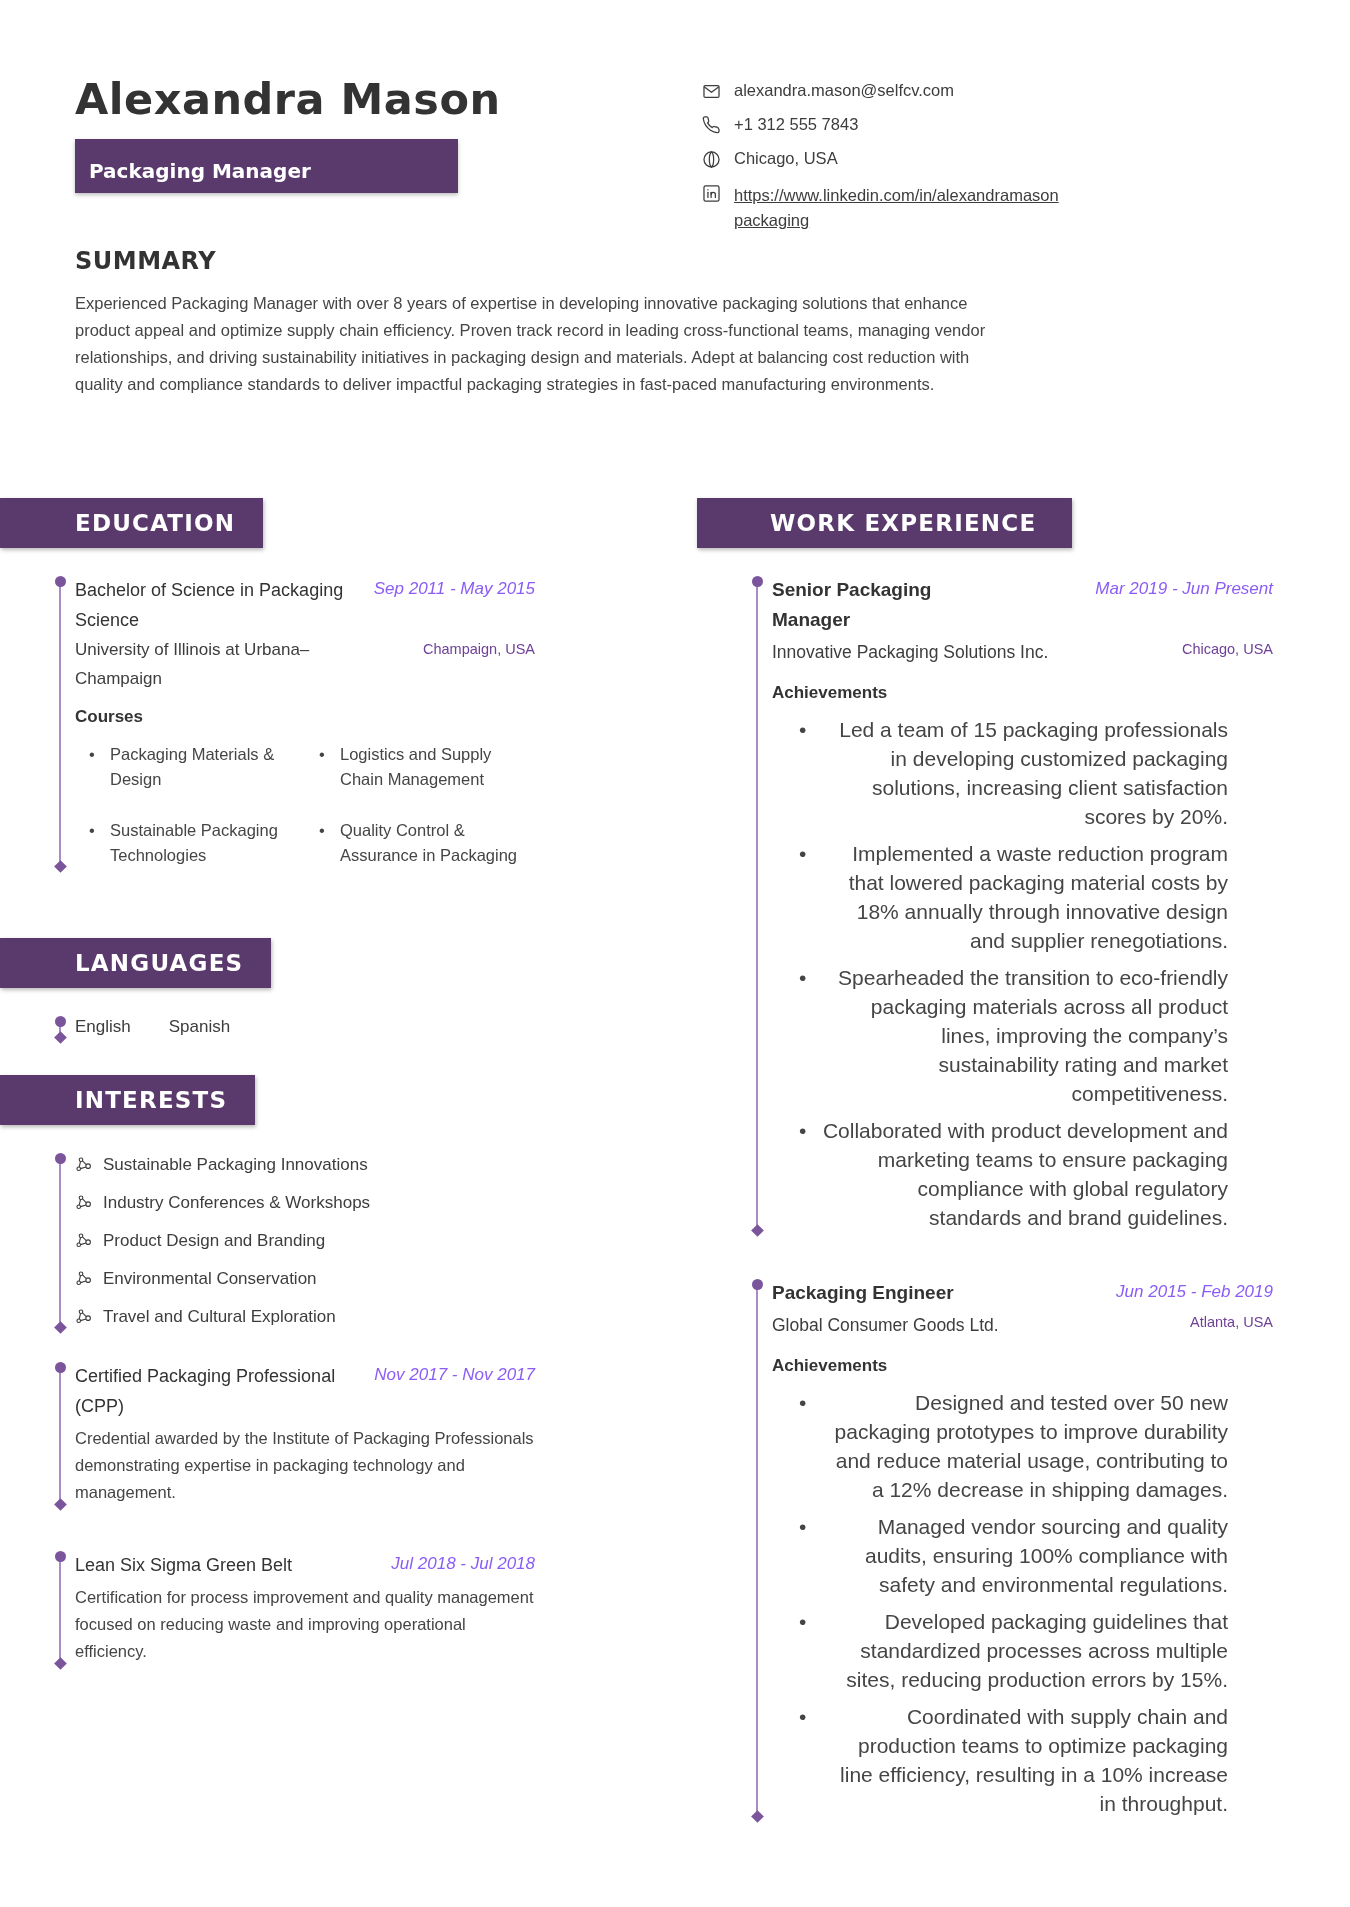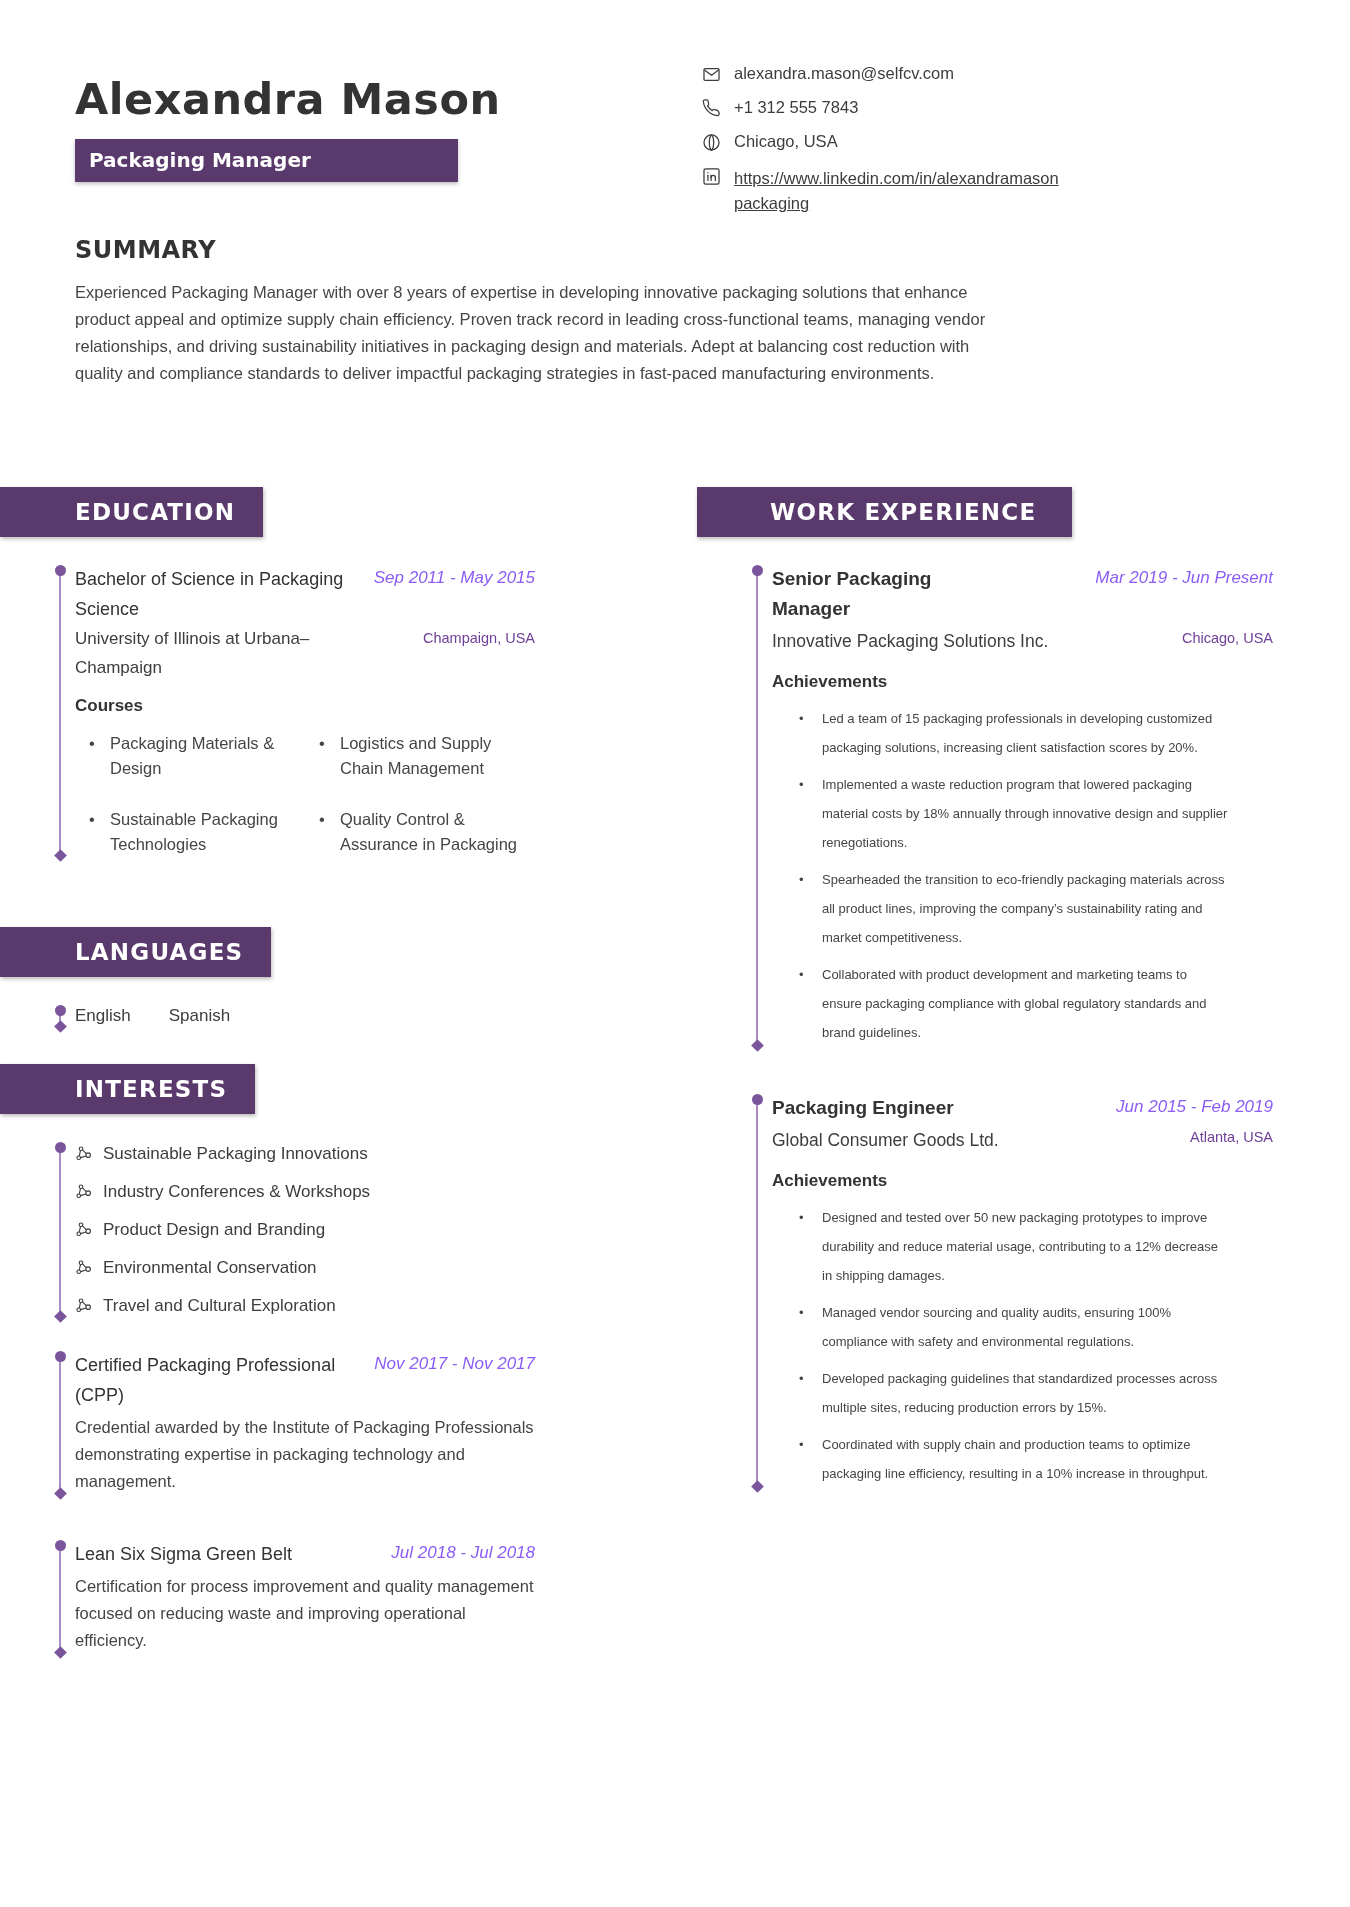--- a/index.html
+++ b/index.html
@@ -5,22 +5,22 @@
   * { margin:0; padding:0; box-sizing:border-box; }
   html,body { background:#fff; }
   body { font-family:"Liberation Sans", sans-serif; color:#454545; }
   .page { position:relative; width:1350px; height:1907px; margin:0 auto; background:#fff; overflow:hidden; }
 
   
   .header { position:relative; padding:74px 75px 0 75px; }
   .name { font-family:"DejaVu Sans", sans-serif; font-size:43px; font-weight:800; color:#333; letter-spacing:.5px; }
   .title-badge { margin-top:15px; width:383px; background:#5a3a6c; color:#fff;
                  font-family:"DejaVu Sans", sans-serif; font-weight:700; font-size:20px;
-                 padding:9px 10px 10px 14px; box-shadow:0 2px 4px rgba(0,0,0,.25); }
-  .contact { position:absolute; left:702px; top:64px; width:360px; list-style:none; }
+                 padding:20px 10px 10px 14px; box-shadow:0 2px 4px rgba(0,0,0,.25); }
+  .contact { position:absolute; left:702px; top:81px; width:360px; list-style:none; }
   .contact li { display:flex; align-items:flex-start; gap:13px; margin-bottom:14px; font-size:16.5px; color:#3d3d3d; }
   .cicon { flex:none; width:19px; height:19px; margin-top:1px; }
   .cicon svg { width:19px; height:19px; stroke:#3d3d3d; fill:none; stroke-width:1.6; stroke-linecap:round; stroke-linejoin:round; }
   .li-link { color:#3d3d3d; text-decoration:underline; word-break:break-all; line-height:25px; max-width:325px; display:inline-block; }
 
   
   .summary { padding:0 75px; margin-top:54px; }
   .summary h2 { font-family:"DejaVu Sans", sans-serif; font-size:24px; font-weight:800; color:#333; letter-spacing:.5px; }
   .summary p { margin-top:15px; max-width:918px; font-size:16.5px; line-height:27px; color:#454545; }
 
@@ -64,21 +64,21 @@
 
   .cert-desc { margin-top:4px; font-size:16.5px; line-height:27px; color:#454545; }
   .cert-entry { margin-top:32px; }
   .cert-entry + .cert-entry { margin-top:44px; }
 
   
   .job-title { width:230px; font-size:19px; font-weight:700; color:#333; line-height:30px; }
   .company { font-size:17.5px; color:#3d3d3d; line-height:29px; padding-top:3px; }
   .ach-label { margin-top:16px; font-size:17px; font-weight:700; color:#333; }
   .ach-list { list-style:none; margin-top:12px; padding-right:45px; }
-  .ach-list li { position:relative; padding-left:50px; font-size:13px; line-height:29px; color:#454545; margin-bottom:8px; }
+  .ach-list li { position:relative; padding-left:50px; font-size:21px; line-height:29px; color:#454545; margin-bottom:8px;text-align:right; }
   .ach-list li::before { content:"\2022"; position:absolute; left:27px; top:0; }
   .job-entry + .job-entry { margin-top:46px; }
 </style>
 </head>
 <body>
 
 <div class="page">
 
   <header class="header">
     <h1 class="name">Alexandra Mason</h1>

